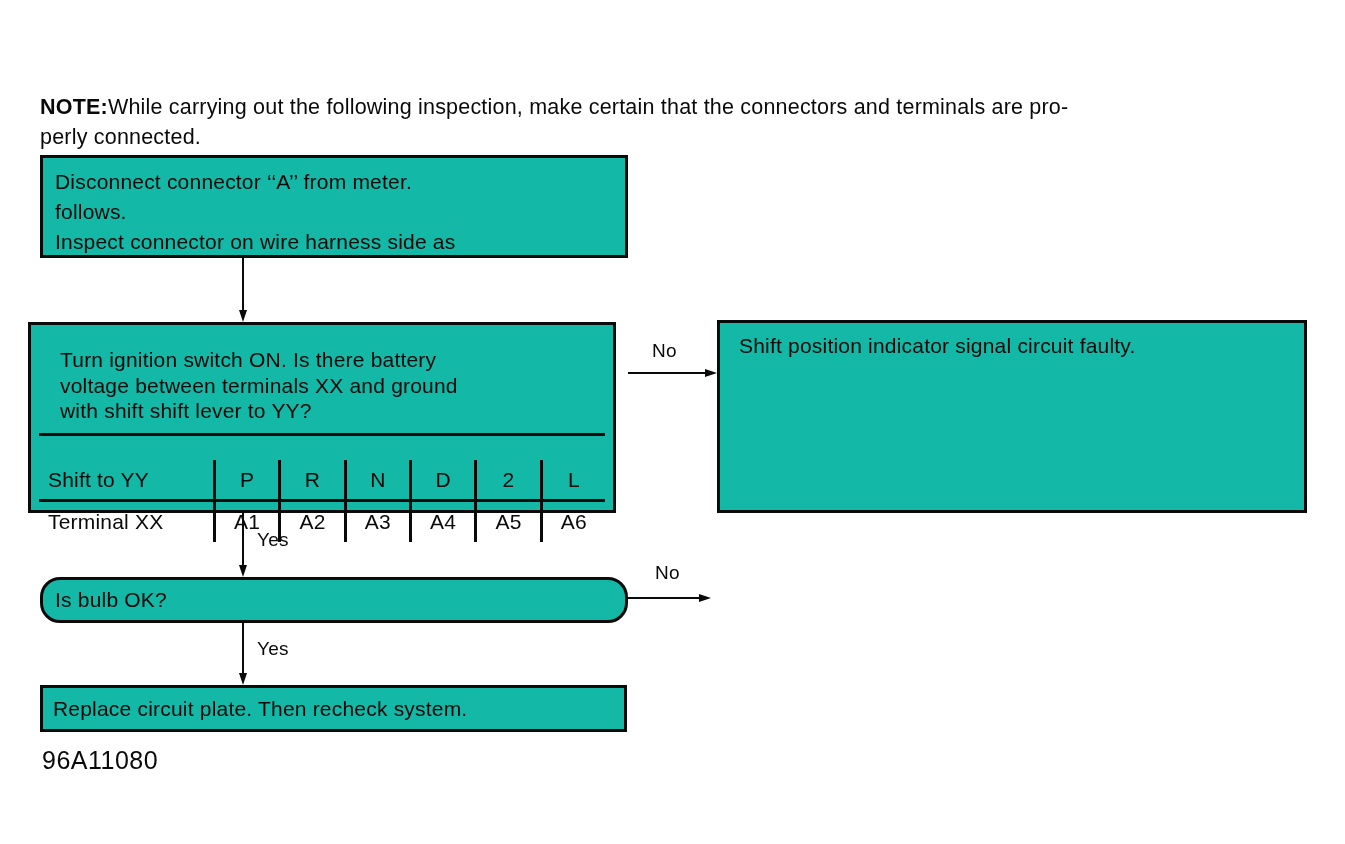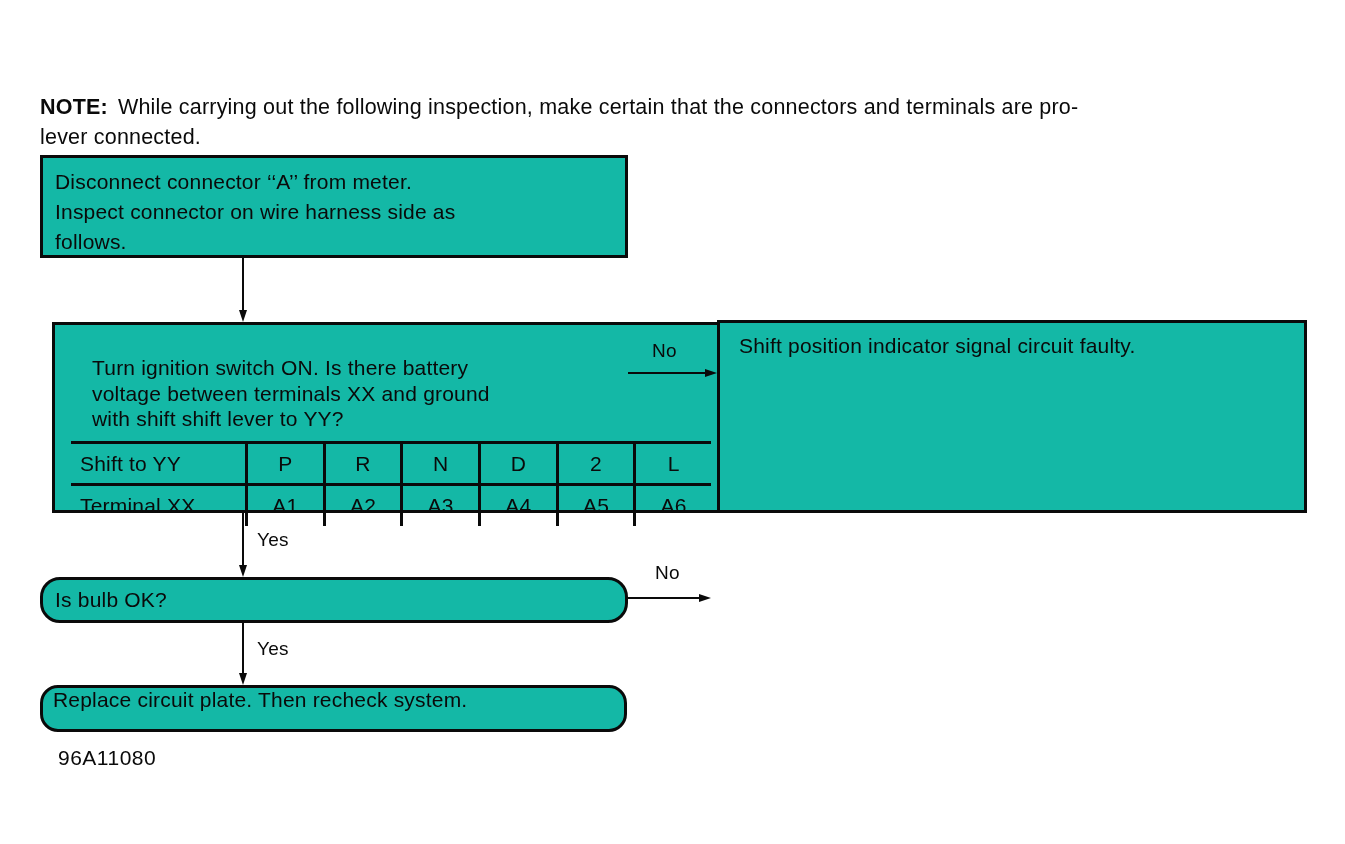--- a/index.html
+++ b/index.html
@@ -14,50 +14,51 @@
   }
   .note {
     position: absolute;
     left: 40px;
     top: 70px;
     width: 1290px;
     font-size: 21.5px;
     line-height: 30px;
     letter-spacing: 0.2px;
   }
-  .note-label { font-weight: bold; margin-right: 10px; }
+  .note-label { font-weight: bold; }
   .box {
     position: absolute;
     box-sizing: border-box;
     border: 3px solid #0a0a0a;
     background: #14b8a6;
     font-size: 21px;
     letter-spacing: 0.2px;
   }
   .box1 {
     left: 40px; top: 155px; width: 588px; height: 103px;
     padding: 9px 12px 0 12px;
     line-height: 30px;
   }
   .box2 {
-    left: 52px; top: 322px; width: 678px; height: 191px;
-    padding: 16px;
+    left: 28px; top: 322px; width: 588px; height: 191px;
+    padding: 8px;
   }
   .question {
     box-sizing: border-box;
     height: 103px;
     padding: 14px 0 0 21px;
     line-height: 25.5px;
     border-bottom: 3px solid #0a0a0a;
   }
   .shift-table {
     display: grid;
     grid-template-columns: 174px repeat(6, 1fr);
     grid-template-rows: 39px 43px;
     width: 100%;
+    margin-top: 24px;
   }
   .cell {
     display: flex;
     align-items: center;
     justify-content: center;
     font-size: 21px;
   }
   .cell.head-col {
     justify-content: flex-start;
     padding-left: 9px;
@@ -75,23 +76,22 @@
     padding-left: 12px;
     border-radius: 20px;
   }
   .rightbox2 {
     left: 712px; top: 579px; width: 594px; height: 45px;
     display: flex; align-items: center;
     padding-left: 15px;
   }
   .box4 {
     left: 40px; top: 685px; width: 587px; height: 47px;
-    display: flex; 
+    display: flex; align-items: center;
     padding-left: 10px;
-    border-radius: 18px;
   }
   .vline {
     position: absolute;
     width: 2px;
     background: #0a0a0a;
   }
   .hline {
     position: absolute;
     height: 2px;
     background: #0a0a0a;
@@ -110,36 +110,36 @@
     border-bottom: 4px solid transparent;
     border-left: 12px solid #0a0a0a;
   }
   .branch-label {
     position: absolute;
     font-size: 19px;
     letter-spacing: 0.2px;
   }
   .fig-code {
     position: absolute;
-    left: 58px; top: 746px;
-    font-size: 21px;
+    left: 42px; top: 746px;
+    font-size: 25px;
     letter-spacing: 0.5px;
   }
 </style>
 </head>
 <body>
 
 <div class="page">
 
-  <p class="note"><span class="note-label">NOTE:</span><span>While carrying out the following inspection, make certain that the connectors and terminals are pro-</span><br><span>lever connected.</span></p>
+  <p class="note"><span class="note-label">NOTE:</span><span>While carrying out the following inspection, make certain that the connectors and terminals are pro-</span><br><span>perly connected.</span></p>
 
   <div class="box box1">
     <div>Disconnect connector ‘‘A’’ from meter.</div>
+    <div>follows.</div>
     <div>Inspect connector on wire harness side as</div>
-    <div>follows.</div>
   </div>
 
   <div class="vline" style="left:242px; top:258px; height:54px;"></div>
   <div class="head-down" style="left:239px; top:310px;"></div>
 
   <div class="box box2">
     <div class="question">
       <div>Turn ignition switch ON. Is there battery</div>
       <div>voltage between terminals XX and ground</div>
       <div>with shift shift lever to YY?</div>

